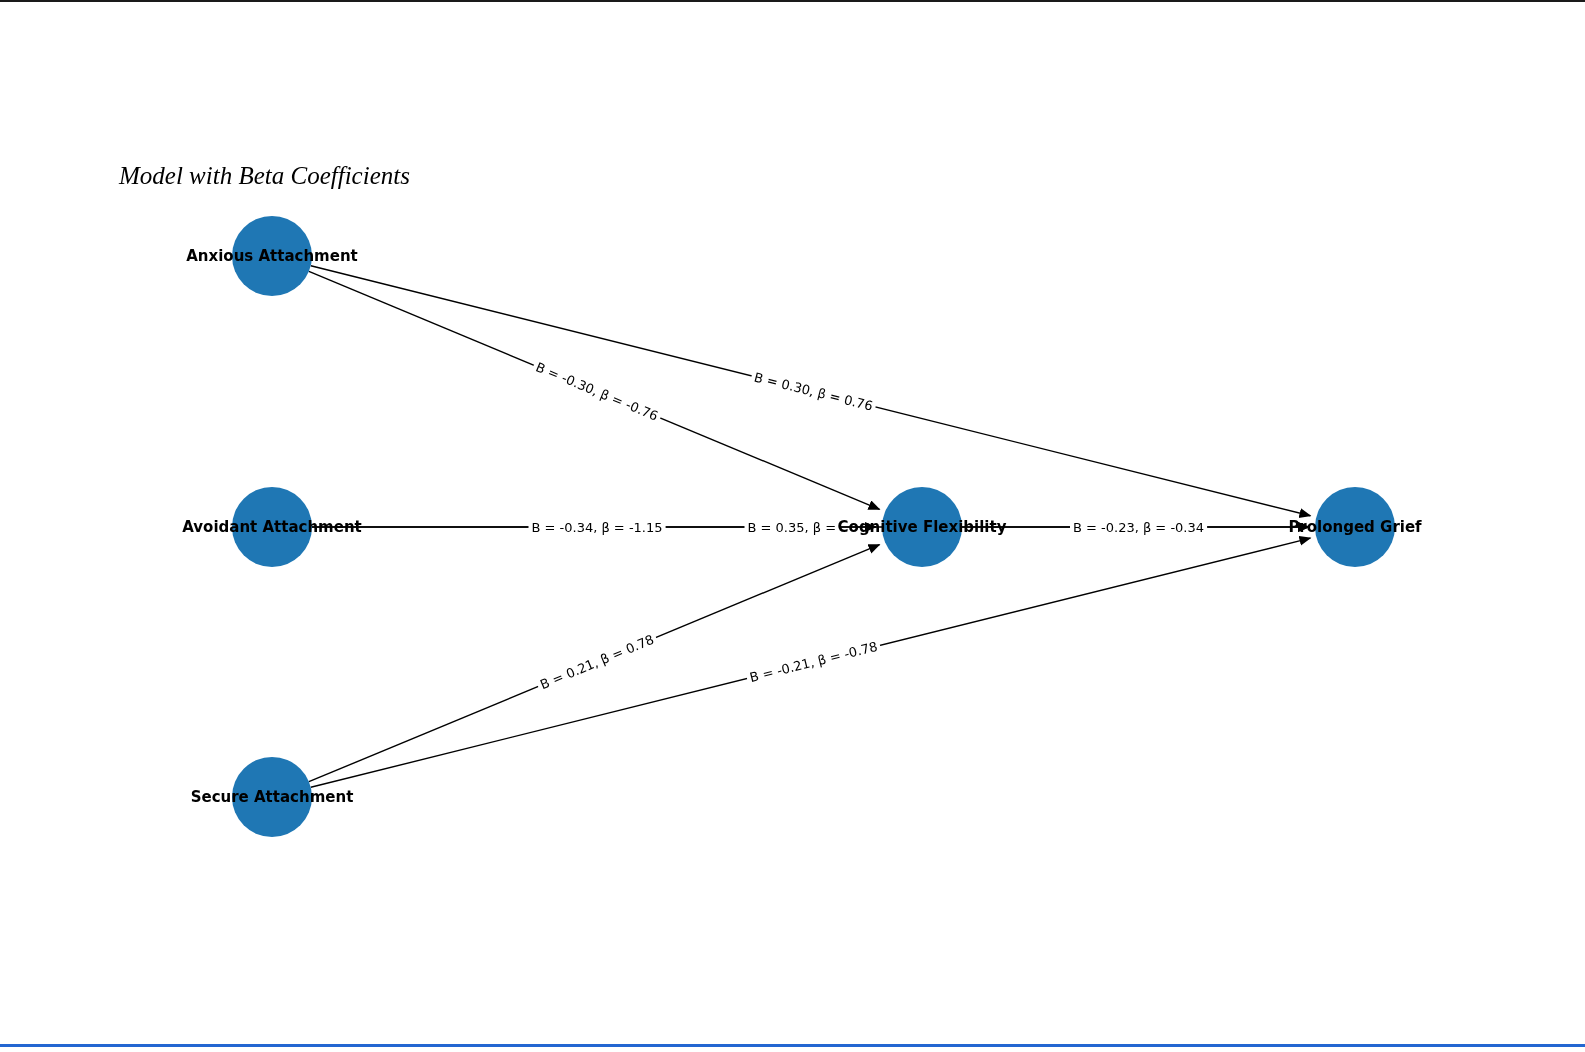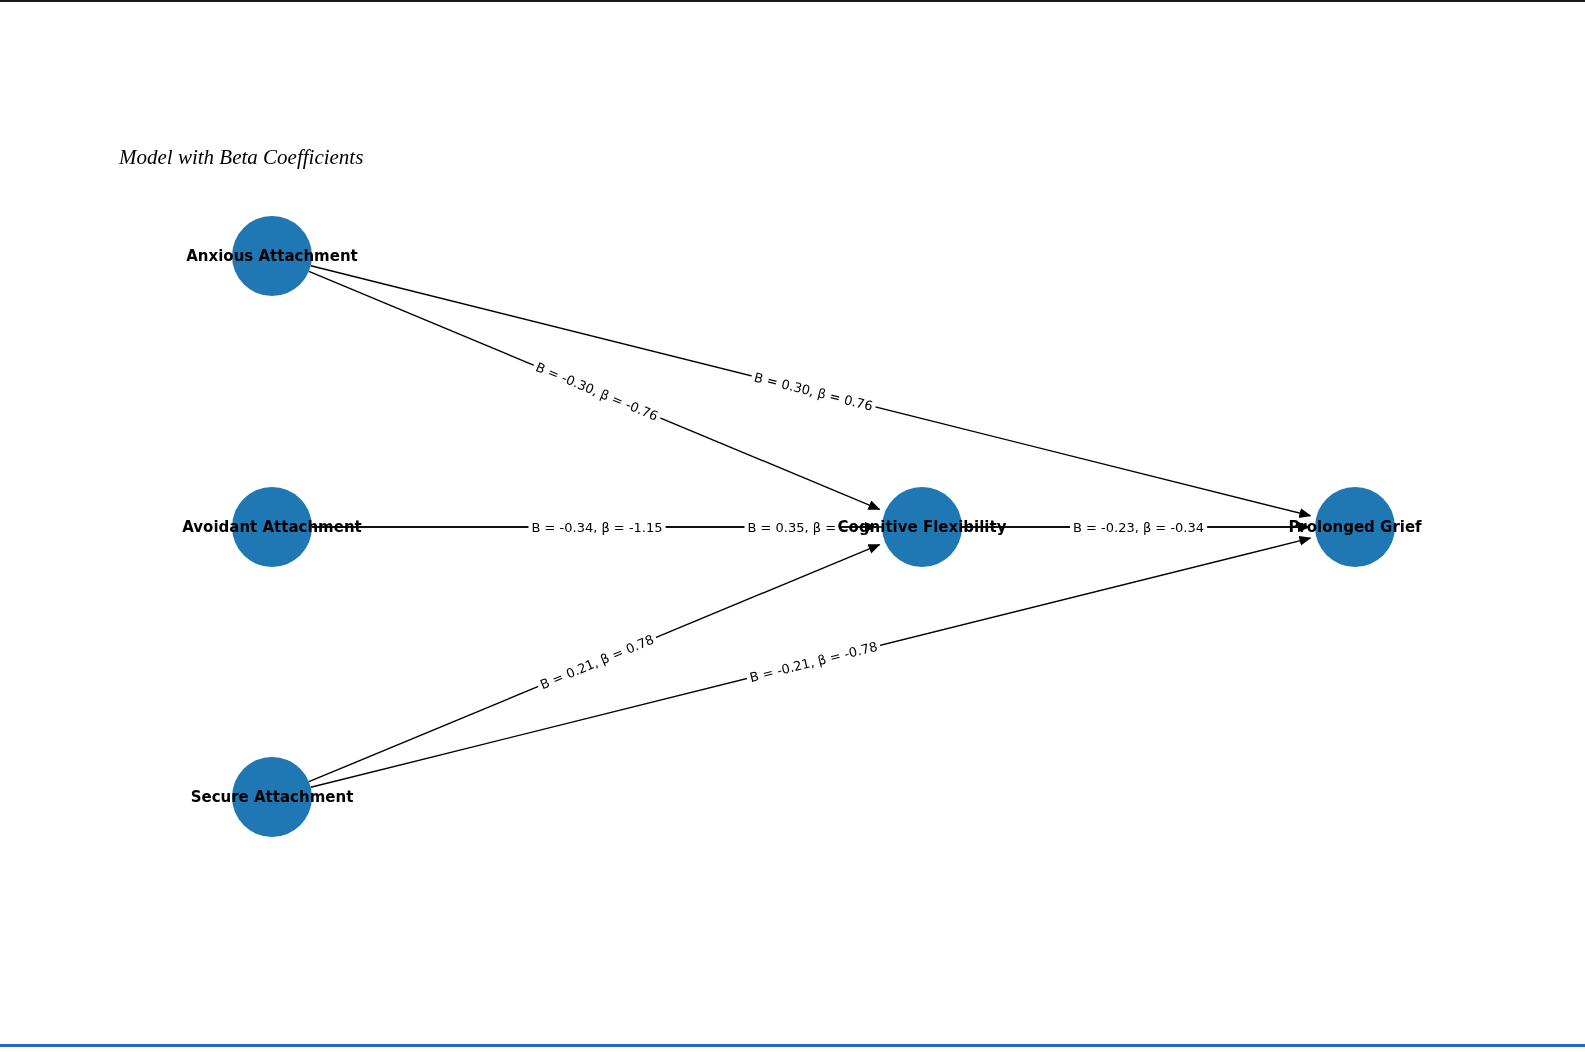--- a/index.html
+++ b/index.html
@@ -23,24 +23,24 @@
   }
   .bottom-border {
     position: absolute;
     top: 1044px; left: 0;
     width: 100%; height: 3px;
     background: var(--bottom-border, #2366d1);
   }
   .figure-title {
     position: absolute;
     left: 119px;
-    top: 145px;
+    top: 162px;
     font-family: "Liberation Serif", serif;
     font-style: italic;
-    font-size: 21px;
+    font-size: 25px;
     color: #000000;
     white-space: nowrap;
   }
   #diagram-svg {
     position: absolute;
     top: 0; left: 0;
   }
   .edge-line {
     stroke: var(--edge-color, #000000);
     stroke-width: 1.4;

